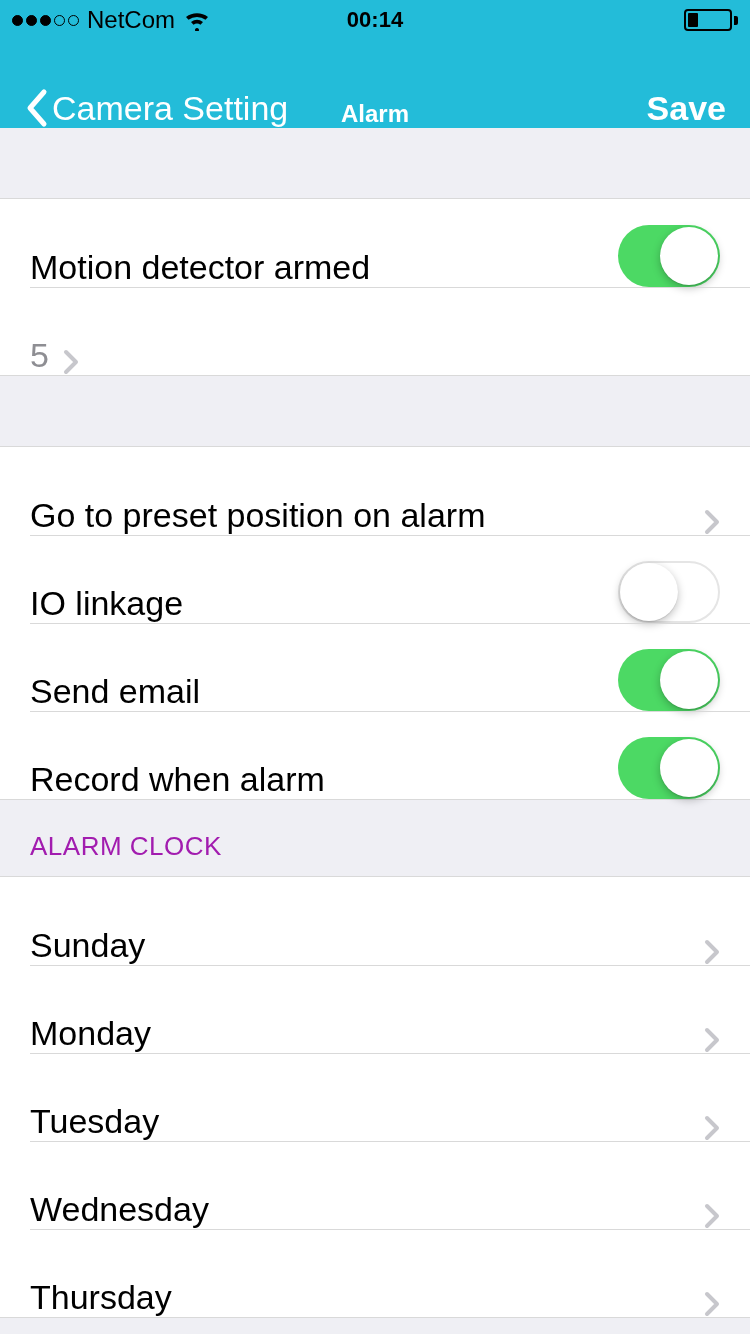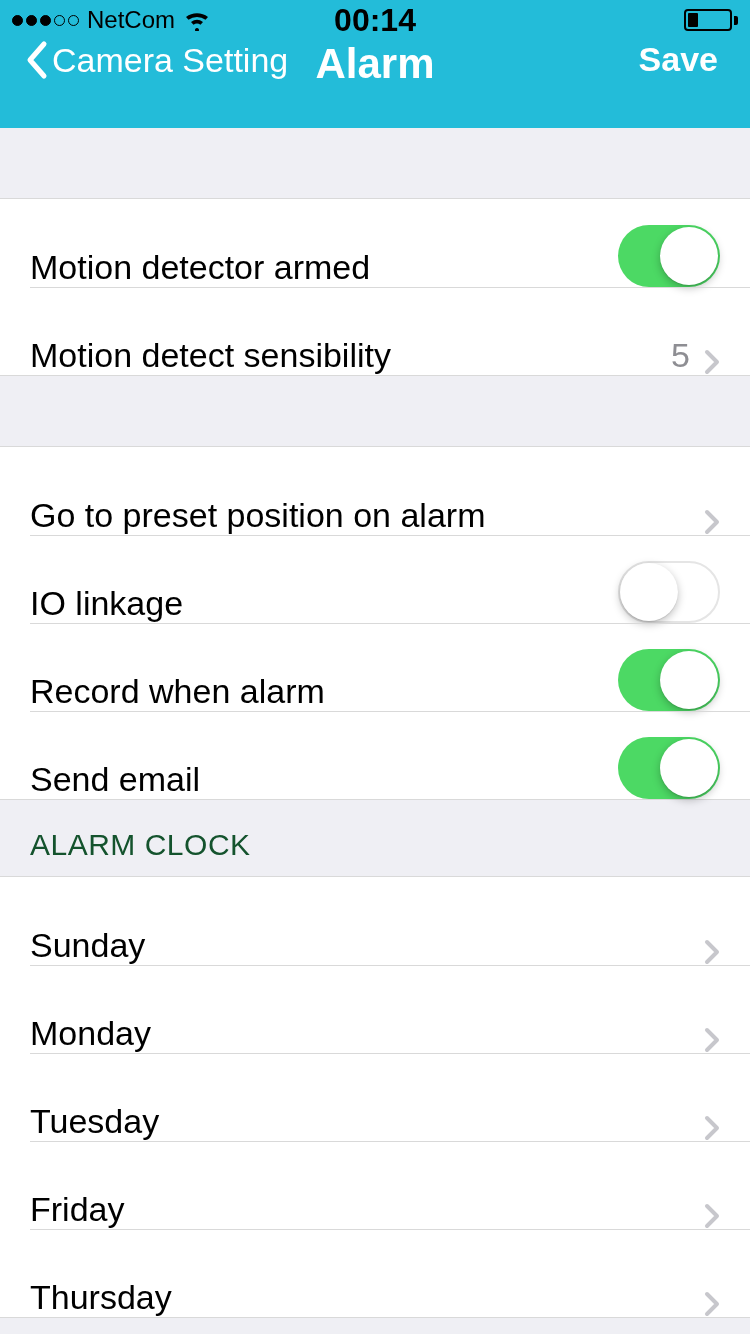--- a/index.html
+++ b/index.html
@@ -46,21 +46,21 @@
     .carrier {
       font-size: 24px;
     }
     .wifi-icon svg {
       width: 28px;
       height: 22px;
       display: block;
     }
     .status-time {
       font-weight: 600;
-      font-size: 32px;
+      font-size: 22px;
       position: absolute;
       left: 50%;
       transform: translateX(-50%);
     }
     .battery {
       display: flex;
       align-items: center;
     }
     .battery-body {
       width: 48px;
@@ -80,47 +80,47 @@
       width: 4px;
       height: 9px;
       background: #000;
       border-radius: 0 2px 2px 0;
       margin-left: 2px;
     }
     .nav-bar {
       height: 88px;
       background: #23bcd9;
       display: flex;
-      align-items: flex-start;
+      align-items: flex-end;
       position: relative;
       padding: 0 24px;
     }
     .back-btn {
       display: flex;
       align-items: center;
       color: #fff;
       font-size: 34px;
       gap: 4px;
     }
     .back-chevron svg {
       width: 24px;
       height: 40px;
       display: block;
     }
     .nav-title {
       position: absolute;
       left: 50%;
       transform: translateX(-50%);
       color: #fff;
-      font-size: 42px;
+      font-size: 24px;
       font-weight: 600;
     }
     .save-btn {
       position: absolute;
-      right: 32px;
+      right: 24px;
       color: #fff;
       font-size: 34px;
       font-weight: 600;
     }
     .section-gap {
       height: 70px;
     }
     .section {
       background: #fff;
       border-top: 1px solid #d9d9d9;
@@ -185,22 +185,22 @@
       right: 2px;
     }
     .toggle.off .toggle-knob {
       left: 0px;
     }
     .section-header {
       height: 76px;
       display: flex;
       align-items: flex-end;
       padding: 0 30px 14px;
-      font-size: 30px;
-      color: #14532d;
+      font-size: 26px;
+      color: #a21caf;
       letter-spacing: 0.5px;
     }
   </style>
 </head>
 <body>
 
 <div class="status-bar">
   <div class="status-left">
     <div class="signal-dots">
       <div class="dot filled"></div>
@@ -241,21 +241,20 @@
 <div class="section-gap"></div>
 
 <div class="section">
   <div class="row">
     <span class="row-label">Motion detector armed</span>
     <div class="toggle on">
       <div class="toggle-knob"></div>
     </div>
   </div>
   <div class="row">
-    <span class="row-label">Motion detect sensibility</span>
     <span class="row-value">5</span>
     <span class="chevron-right">
       <svg viewBox="0 0 16 26">
           <polyline points="3,3 13,13 3,23" fill="none" stroke="#c7c7cc" stroke-width="4" stroke-linecap="round" stroke-linejoin="round"></polyline>
         </svg>
     </span>
   </div>
 </div>
 
 <div class="section-gap"></div>
@@ -269,31 +268,31 @@
         </svg>
     </span>
   </div>
   <div class="row">
     <span class="row-label">IO linkage</span>
     <div class="toggle off">
       <div class="toggle-knob"></div>
     </div>
   </div>
   <div class="row">
+    <span class="row-label">Send email</span>
+    <div class="toggle on">
+      <div class="toggle-knob"></div>
+    </div>
+  </div>
+  <div class="row">
     <span class="row-label">Record when alarm</span>
     <div class="toggle on">
       <div class="toggle-knob"></div>
     </div>
   </div>
-  <div class="row">
-    <span class="row-label">Send email</span>
-    <div class="toggle on">
-      <div class="toggle-knob"></div>
-    </div>
-  </div>
 </div>
 
 <div class="section-header">ALARM CLOCK</div>
 <div class="section">
   <div class="row">
     <span class="row-label">Sunday</span>
     <span class="chevron-right">
       <svg viewBox="0 0 16 26">
           <polyline points="3,3 13,13 3,23" fill="none" stroke="#c7c7cc" stroke-width="4" stroke-linecap="round" stroke-linejoin="round"></polyline>
         </svg>
@@ -309,21 +308,21 @@
   </div>
   <div class="row">
     <span class="row-label">Tuesday</span>
     <span class="chevron-right">
       <svg viewBox="0 0 16 26">
           <polyline points="3,3 13,13 3,23" fill="none" stroke="#c7c7cc" stroke-width="4" stroke-linecap="round" stroke-linejoin="round"></polyline>
         </svg>
     </span>
   </div>
   <div class="row">
-    <span class="row-label">Friday</span>
+    <span class="row-label">Wednesday</span>
     <span class="chevron-right">
       <svg viewBox="0 0 16 26">
           <polyline points="3,3 13,13 3,23" fill="none" stroke="#c7c7cc" stroke-width="4" stroke-linecap="round" stroke-linejoin="round"></polyline>
         </svg>
     </span>
   </div>
   <div class="row">
     <span class="row-label">Thursday</span>
     <span class="chevron-right">
       <svg viewBox="0 0 16 26">

